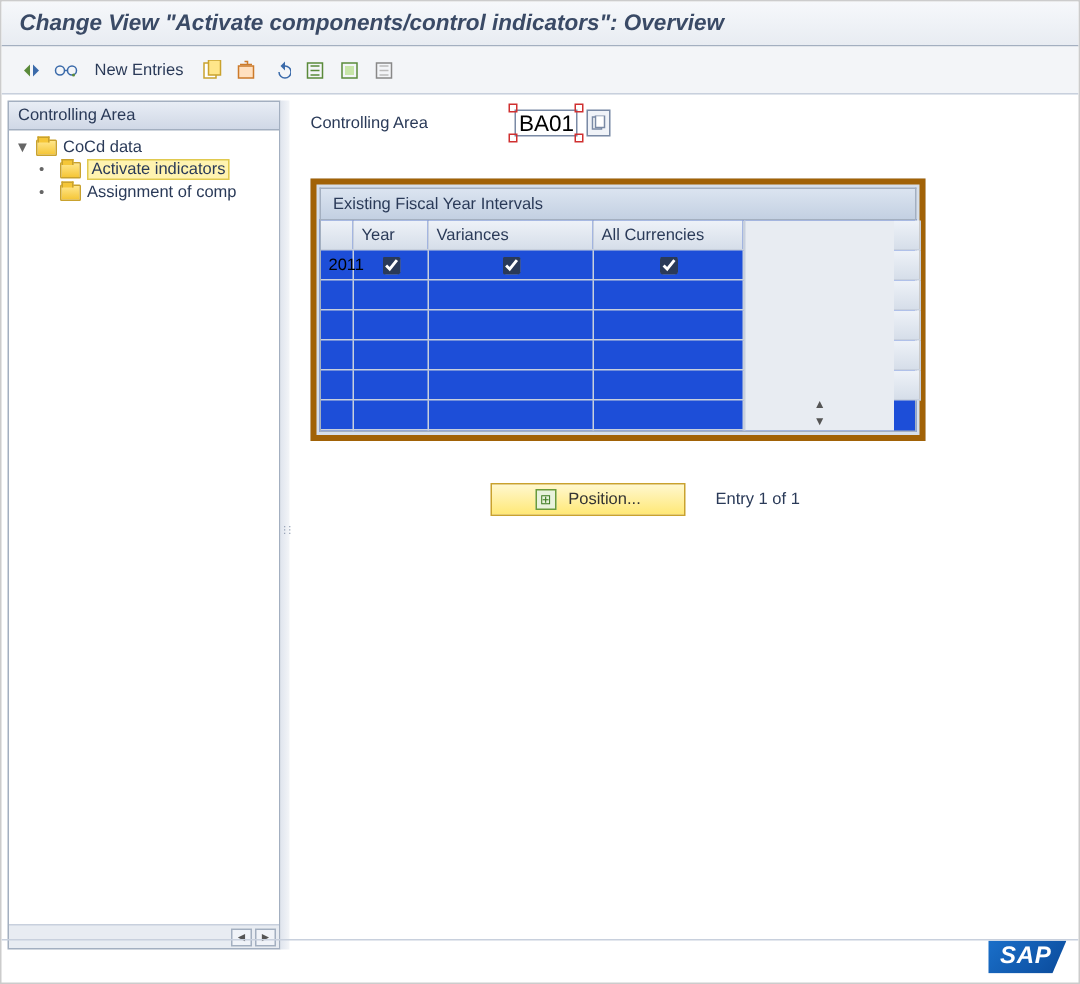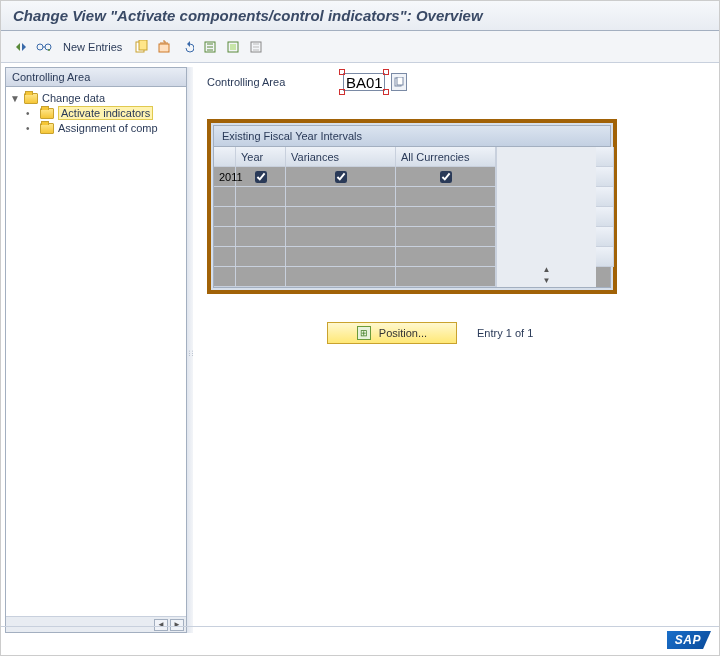--- a/index.html
+++ b/index.html
@@ -195,21 +195,21 @@
     background: linear-gradient(#dbe4f0,#c3d0e2);
     padding: 4px 8px;
     color: #2a3a58;
     border: 1px solid #a3afc0;
     border-bottom: none;
   }
   .table-grid {
     display: grid;
     grid-template-columns: 22px 50px 110px 100px 100px 18px;
     border: 1px solid #a3afc0;
-    background: #a3a3a3;
+    background: #1d4ed8;
   }
   .th, .td, .rowhead {
     border-right: 1px solid #c8d0dd;
     border-bottom: 1px solid #c8d0dd;
     padding: 3px 5px;
     height: 20px;
     display: flex;
     align-items: center;
   }
   .th {
@@ -270,21 +270,21 @@
   }
   .entry-text { color: #2a3a58; }
 
   .sap-logo {
     position: absolute;
     right: 8px; bottom: 6px;
     background: linear-gradient(135deg,#1a6fc9,#0a4a9a);
     color: #fff;
     font-weight: bold;
     font-style: italic;
-    font-size: 12px;
+    font-size: 16px;
     padding: 2px 10px 2px 8px;
     clip-path: polygon(0 0, 100% 0, 82% 100%, 0 100%);
     letter-spacing: 0.5px;
   }
   .bottom-line {
     position: absolute;
     left: 0; right: 0; bottom: 28px;
     height: 1px;
     background: #c8d0dd;
   }
@@ -352,21 +352,21 @@
 </div>
 
 <div class="main-area">
 
   <div class="nav-panel">
     <div class="nav-header">Controlling Area</div>
     <div class="nav-body">
       <div class="tree-item">
         <span class="tree-toggle">▼</span>
         <span class="folder-icon"></span>
-        <span class="tree-label">Change data</span>
+        <span class="tree-label">CoCd data</span>
       </div>
       <div class="tree-item selected">
         <span class="indent1"></span>
         <span class="tree-toggle">•</span>
         <span class="folder-icon"></span>
         <span class="tree-label">Activate indicators</span>
       </div>
       <div class="tree-item">
         <span class="indent1"></span>
         <span class="tree-toggle">•</span>

